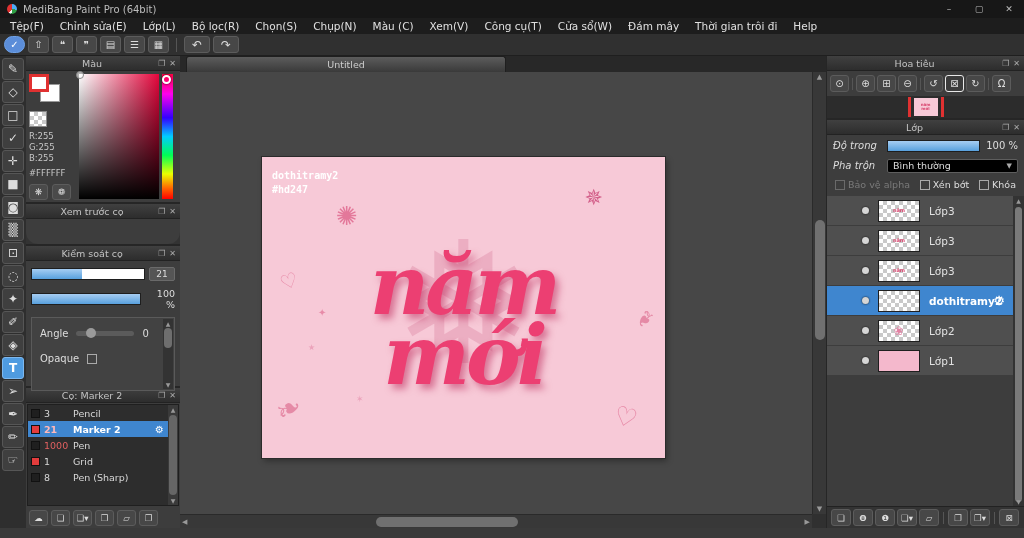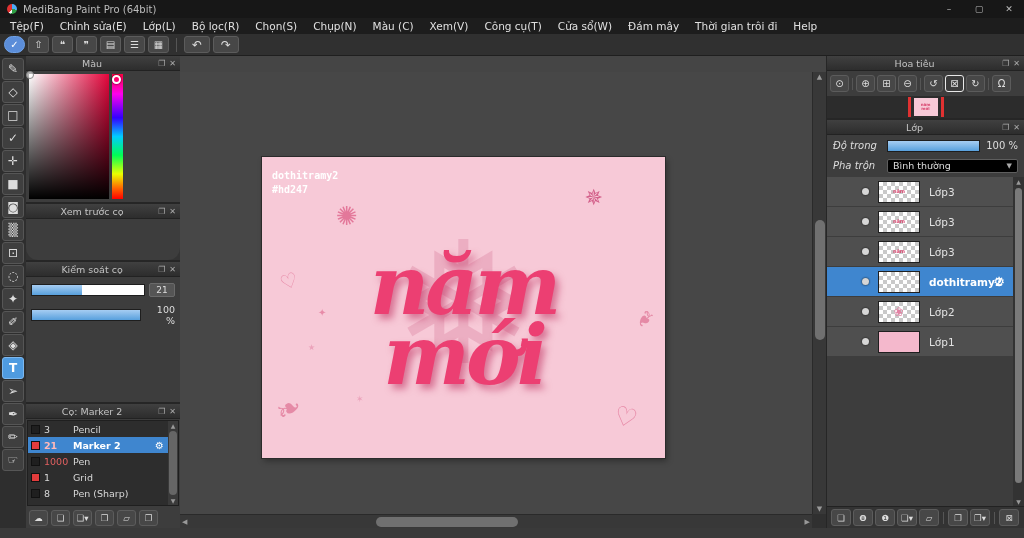--- a/index.html
+++ b/index.html
@@ -63,21 +63,21 @@
   .palbtn { width:19px; height:16px; background:#4a4a4a; border:1px solid #5c5c5c; border-radius:3px;
             display:flex; align-items:center; justify-content:center; font-size:9px; color:#ddd; }
   .sv { width:80px; height:125px; position:relative; flex:none;
         background:linear-gradient(to top, #000, rgba(0,0,0,0)), linear-gradient(to right, #fff, #e4063c); }
   .sv-marker { position:absolute; left:-3px; top:-3px; width:8px; height:8px; border:1px solid #888; border-radius:50%; background:rgba(255,255,255,.6); }
   .hue { width:11px; height:125px; margin-left:3px; position:relative; flex:none;
          background:linear-gradient(#ff0040,#ff00ee 16%,#3300ff 35%,#00ccff 50%,#00ff55 65%,#eaff00 80%,#ff6a00 91%,#ff0000); }
   .hue-marker { position:absolute; left:0; top:1px; width:9px; height:9px; border:2px solid #fff; border-radius:50%; box-shadow:0 0 2px #000; }
 
   
-  .p-preview { height:56px; flex:none;border-radius:12px; }
+  .p-preview { height:40px; flex:none;border-radius:12px; }
   .bp-body { flex:1; display:flex; }
   .bp-left { width:46px; flex:none; background:#fff; border-right:1px solid #999; position:relative; }
   .bp-size { color:#4a90d9; font-size:8.5px; padding:2px 0 0 2px; white-space:nowrap; }
   .bp-dot { position:absolute; left:20px; top:24px; width:5px; height:5px; background:#111; border-radius:50%; }
   .bp-stroke { flex:1; position:relative; }
   .bp-stroke svg { position:absolute; inset:0; width:100%; height:100%; }
 
   
   .p-ctrl { height:140px; flex:none; }
   .ctrl-body { flex:1; padding:6px 5px 4px 5px; font-size:9.5px; }
@@ -317,20 +317,41 @@
 
     <div class="leftcol">
 
       <div class="panel p-color">
         <div class="phead">
           <span class="ptitle">Màu</span>
           <span class="picon">❐</span>
           <span class="picon">✕</span>
         </div>
         <div class="color-body">
+          <div class="color-left">
+            <div class="sw-stack">
+              <span class="sw-fg"></span>
+              <span class="sw-bg"></span>
+            </div>
+            <div class="sw-trans checker"></div>
+            <div class="rgb">
+              <div>R:255</div>
+              <div>G:255</div>
+              <div>B:255</div>
+            </div>
+            <div class="hexv">#FFFFFF</div>
+            <div class="pal-row">
+              <span class="palbtn">
+                  <span>❋</span>
+                </span>
+              <span class="palbtn">
+                  <span>❁</span>
+                </span>
+            </div>
+          </div>
           <div class="sv">
             <span class="sv-marker"></span>
           </div>
           <div class="hue">
             <span class="hue-marker"></span>
           </div>
         </div>
       </div>
       <div class="pgap"></div>
 
@@ -355,20 +376,38 @@
                 <div class="fill" style="width:45%"></div>
               </div>
             <span class="valbox">21</span>
           </div>
           <div class="srow">
             <div class="track">
                 <div class="fill" style="width:100%"></div>
               </div>
             <span class="pct">100 %</span>
           </div>
+          <div class="ctrl-scroll">
+            <div class="crow">
+              <span>Angle</span>
+              <span class="mini-track">
+                  <span class="mini-thumb"></span>
+                </span>
+              <span>0</span>
+            </div>
+            <div class="crow">
+              <span>Opaque</span>
+              <span class="chkbox"></span>
+            </div>
+            <div class="vsb">
+              <span class="arr">▲</span>
+              <span class="vthumb" style="height:20px"></span>
+              <span class="arr" style="margin-top:auto">▼</span>
+            </div>
+          </div>
         </div>
       </div>
       <div class="pgap"></div>
 
       <div class="panel p-brush">
         <div class="phead">
           <span class="ptitle">Cọ: Marker 2</span>
           <span class="picon">❐</span>
           <span class="picon">✕</span>
         </div>
@@ -422,20 +461,23 @@
               <span>▱</span>
             </span>
           <span class="fbtn">
               <span>❐</span>
             </span>
         </div>
       </div>
     </div>
 
     <div class="canvas-area">
+      <div class="tabbar">
+        <div class="tab">Untitled</div>
+      </div>
       <div class="viewport">
         <div class="doc">
           <div class="wm">
             <div>dothitramy2</div>
             <div>#hd247</div>
           </div>
           <span class="deco d0">❅</span>
           <span class="deco d1">♡</span>
           <span class="deco d2">♡</span>
           <span class="deco d3">✦</span>
@@ -525,20 +567,34 @@
             </div>
           <span class="lval">100 %</span>
         </div>
         <div class="lrow lrow-bl">
           <span class="llabel">Pha trộn</span>
           <div class="select">
             <span>Bình thường</span>
             <span class="caret">▼</span>
           </div>
         </div>
+        <div class="lrow lrow-ck">
+          <span class="ck dis">
+              <span class="chkbox"></span>
+              <span>Bảo vệ alpha</span>
+            </span>
+          <span class="ck">
+              <span class="chkbox"></span>
+              <span>Xén bớt</span>
+            </span>
+          <span class="ck">
+              <span class="chkbox"></span>
+              <span>Khóa</span>
+            </span>
+        </div>
         <div class="layer-list">
           <div class="lyr">
             <span class="visdot"></span>
             <span class="lthumb checker">
                 <span class="tt">năm</span>
               </span>
             <span class="lname">Lớp3</span>
           </div>
           <div class="lyr">
             <span class="visdot"></span>

